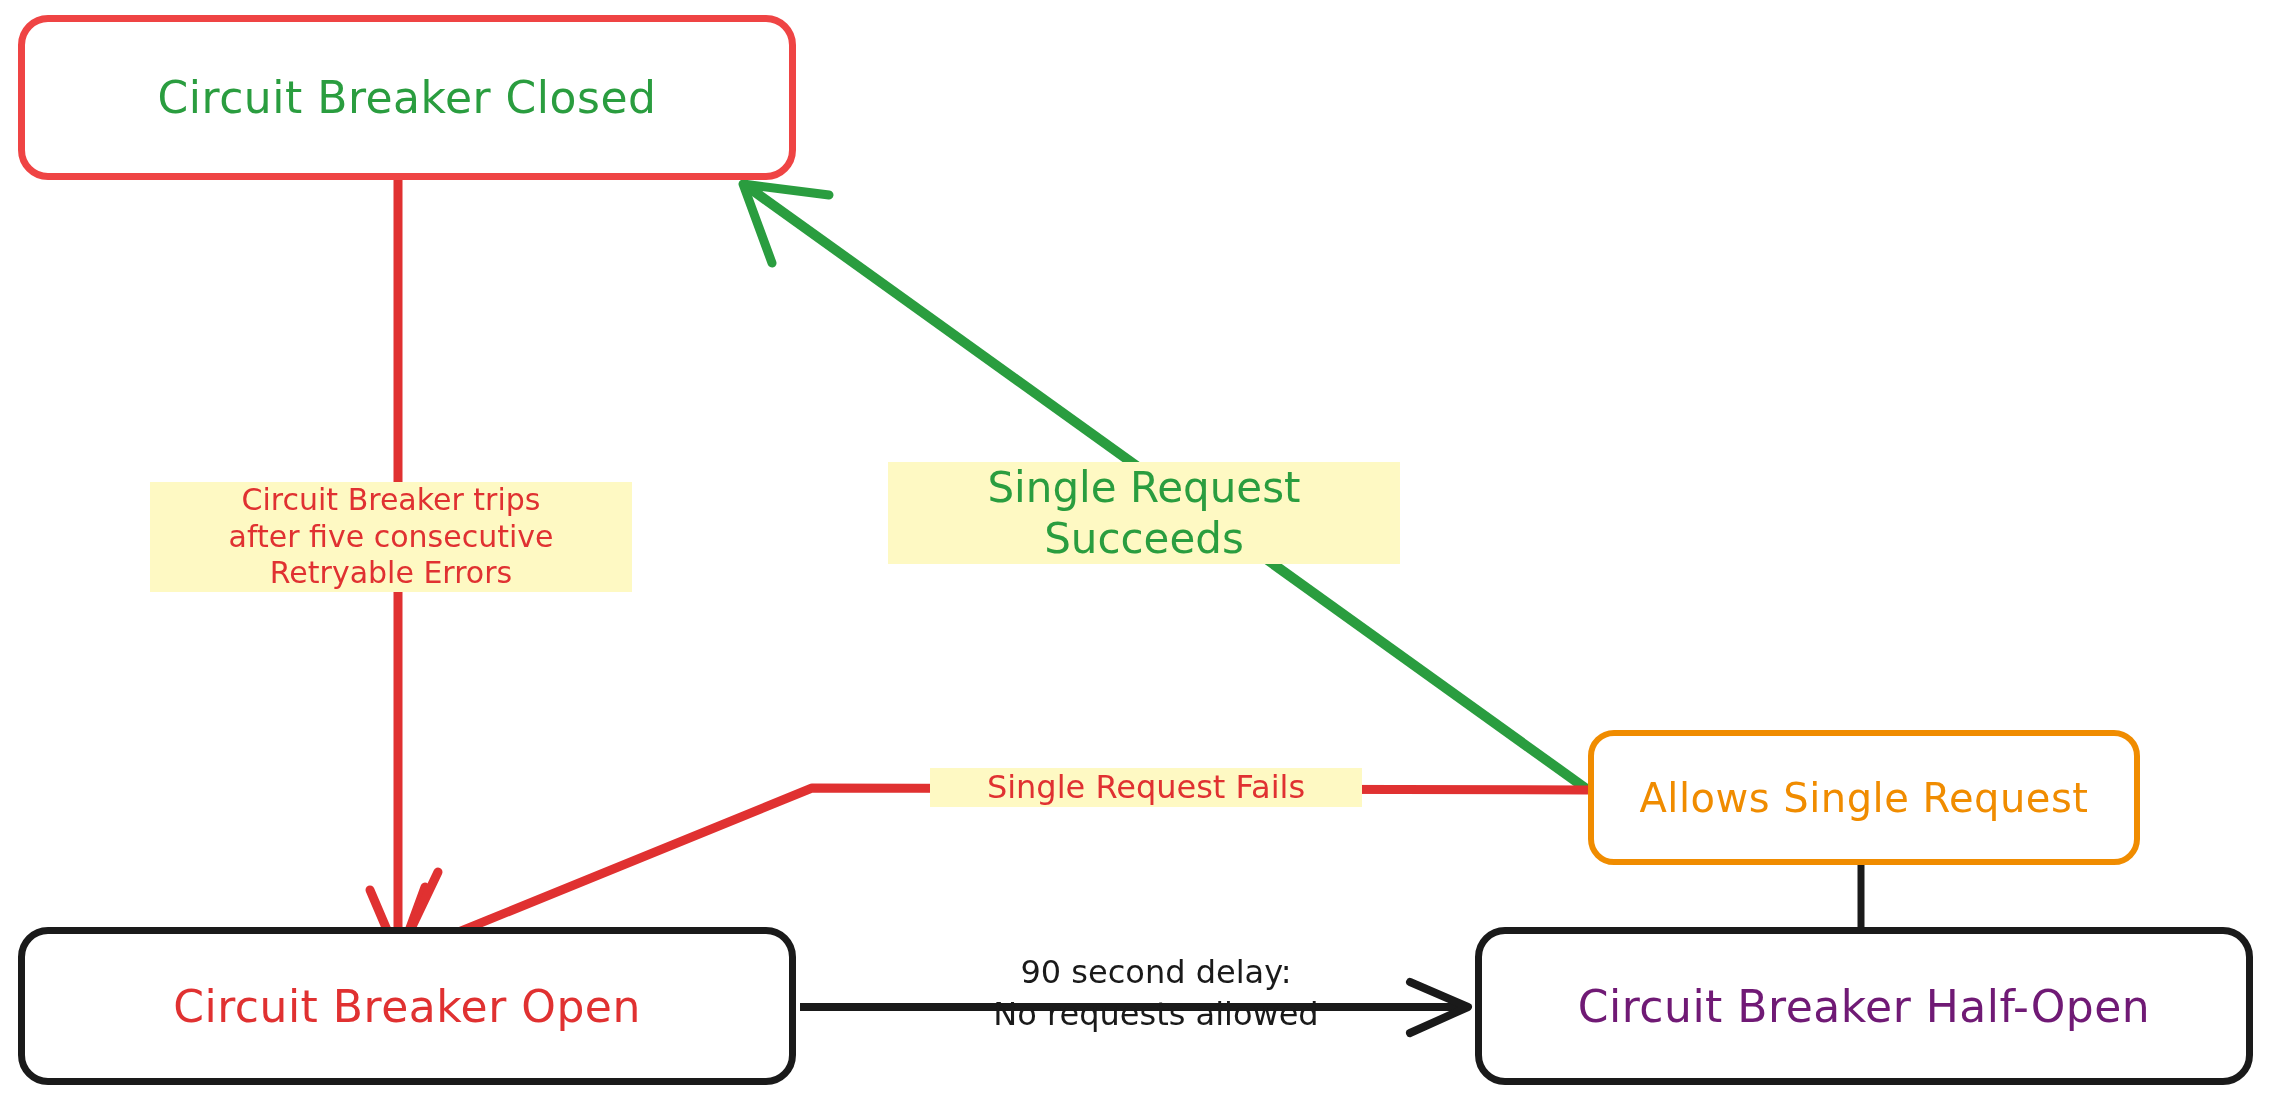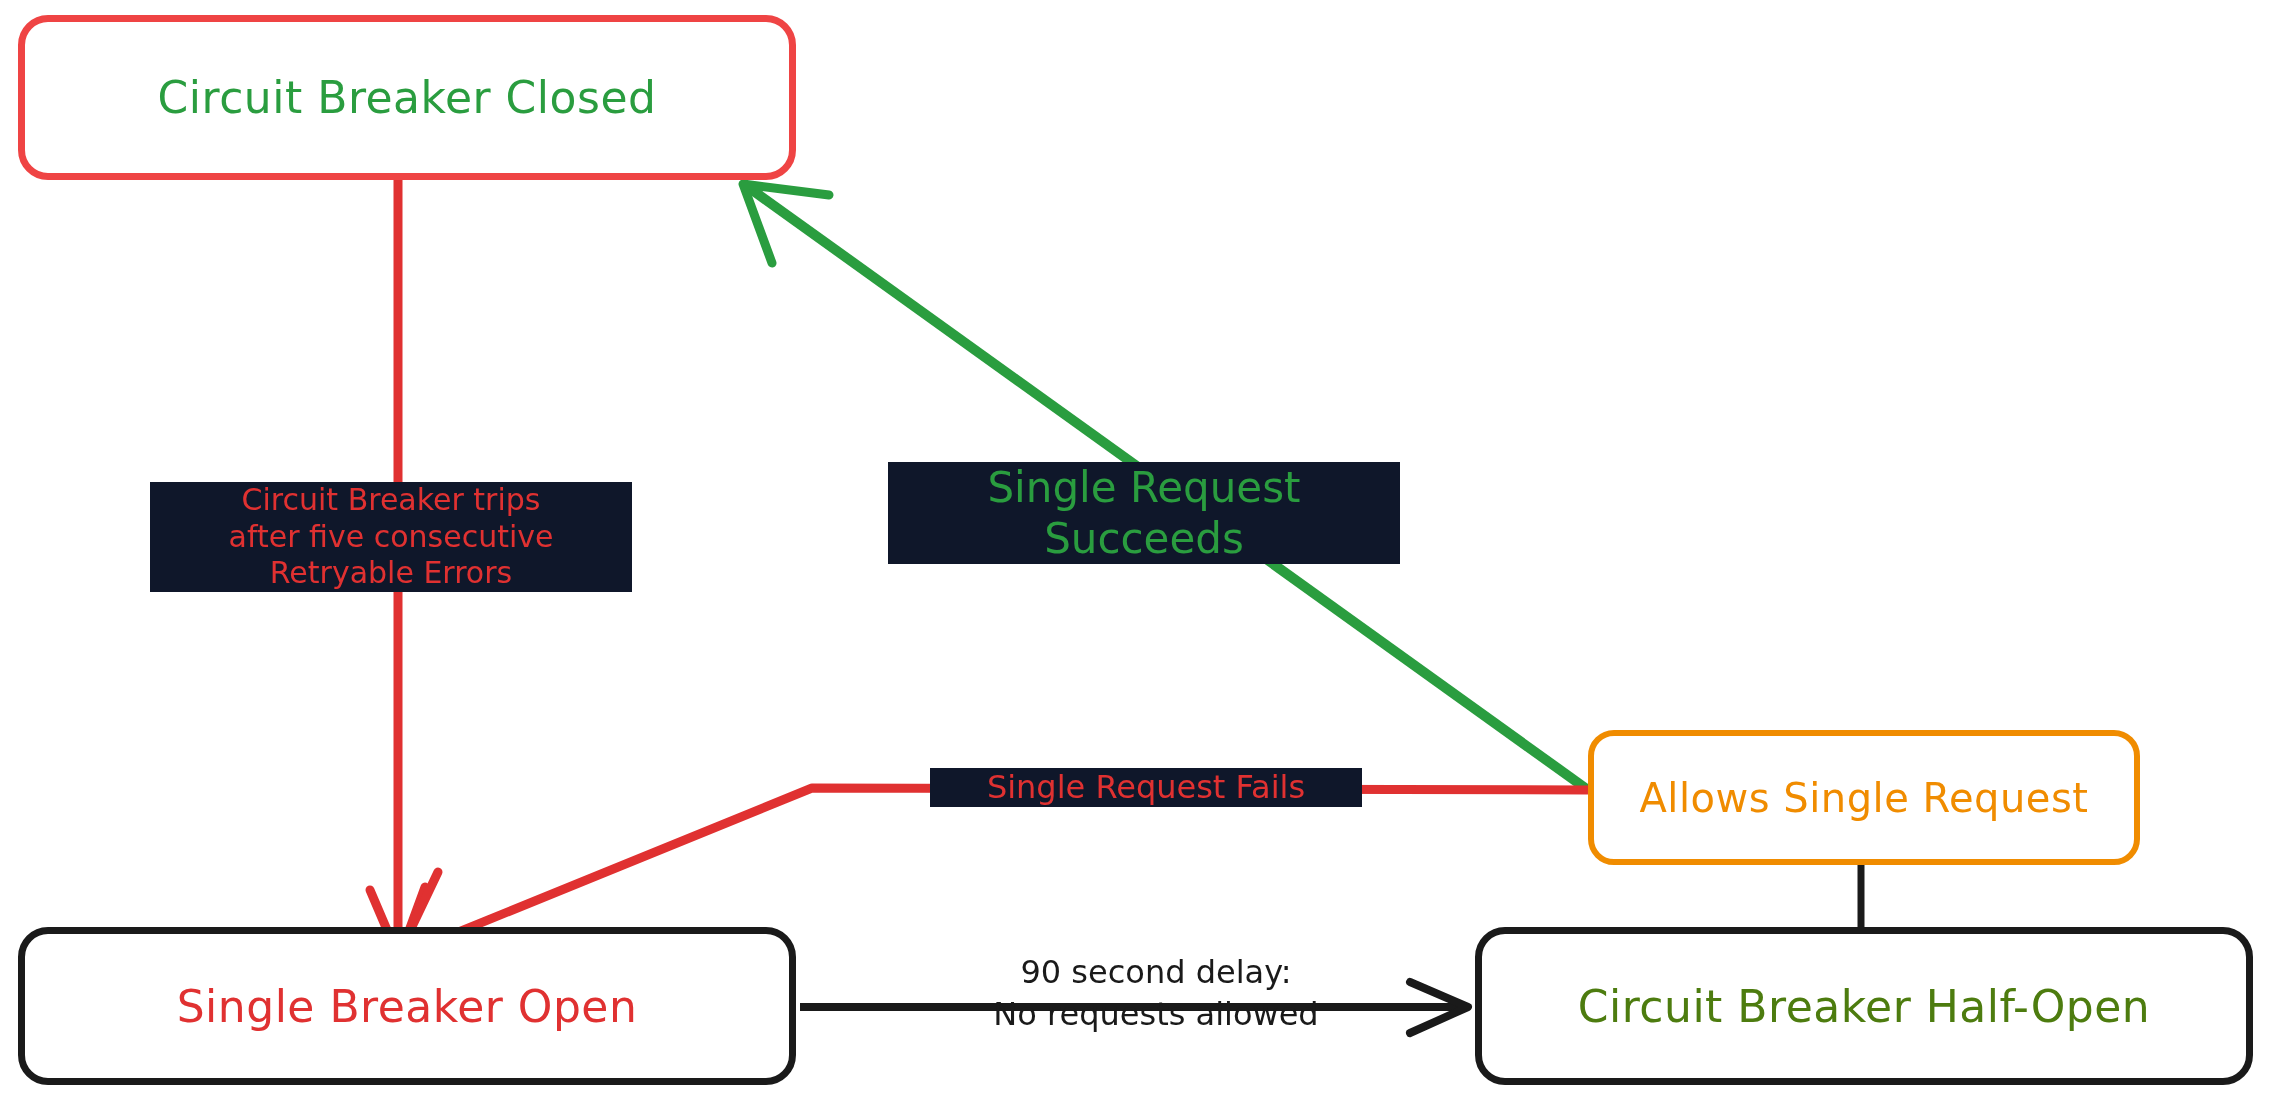--- a/index.html
+++ b/index.html
@@ -53,39 +53,39 @@
     border: 7px solid #1a1a1a;
   }
   #node-open .node-label {
     font-size: 44px; color: #e03131;
   }
   #node-halfopen {
     left: 1475px; top: 927px; width: 778px; height: 158px;
     border: 7px solid #1a1a1a;
   }
   #node-halfopen .node-label {
-    font-size: 44px; color: #4d7c0f;
+    font-size: 44px; color: #701a75;
   }
   #node-allows {
     left: 1588px; top: 730px; width: 552px; height: 135px;
     border: 6px solid #f08c00;
     border-radius: 26px;
   }
   #node-allows .node-label {
     font-size: 40px; color: #f08c00;
   }
 
   
   .edge-label {
     position: absolute;
     font-family: "DejaVu Sans", sans-serif;
     text-align: center;
     line-height: 1.22;
     white-space: pre-line;
-    background: #0f172a;
+    background: #fef9c3;
     padding: 0 6px;
   }
   #label-trips {
     left: 150px; top: 482px; width: 470px;
     font-size: 30px; color: #e03131;
   }
   #label-succeeds {
     left: 888px; top: 462px; width: 500px;
     font-size: 42px; color: #2a9d3f;
   }
@@ -130,21 +130,21 @@
     <g>
       <path d="M 1861 865 L 1861 927" stroke="#1a1a1a" stroke-width="7" fill="none" stroke-linecap="butt"></path>
     </g>
   </svg>
 
   <div class="node" id="node-closed">
     <span class="node-label">Circuit Breaker Closed</span>
   </div>
 
   <div class="node" id="node-open">
-    <span class="node-label">Single Breaker Open</span>
+    <span class="node-label">Circuit Breaker Open</span>
   </div>
 
   <div class="node" id="node-halfopen">
     <span class="node-label">Circuit Breaker Half-Open</span>
   </div>
 
   <div class="node" id="node-allows">
     <span class="node-label">Allows Single Request</span>
   </div>
 

